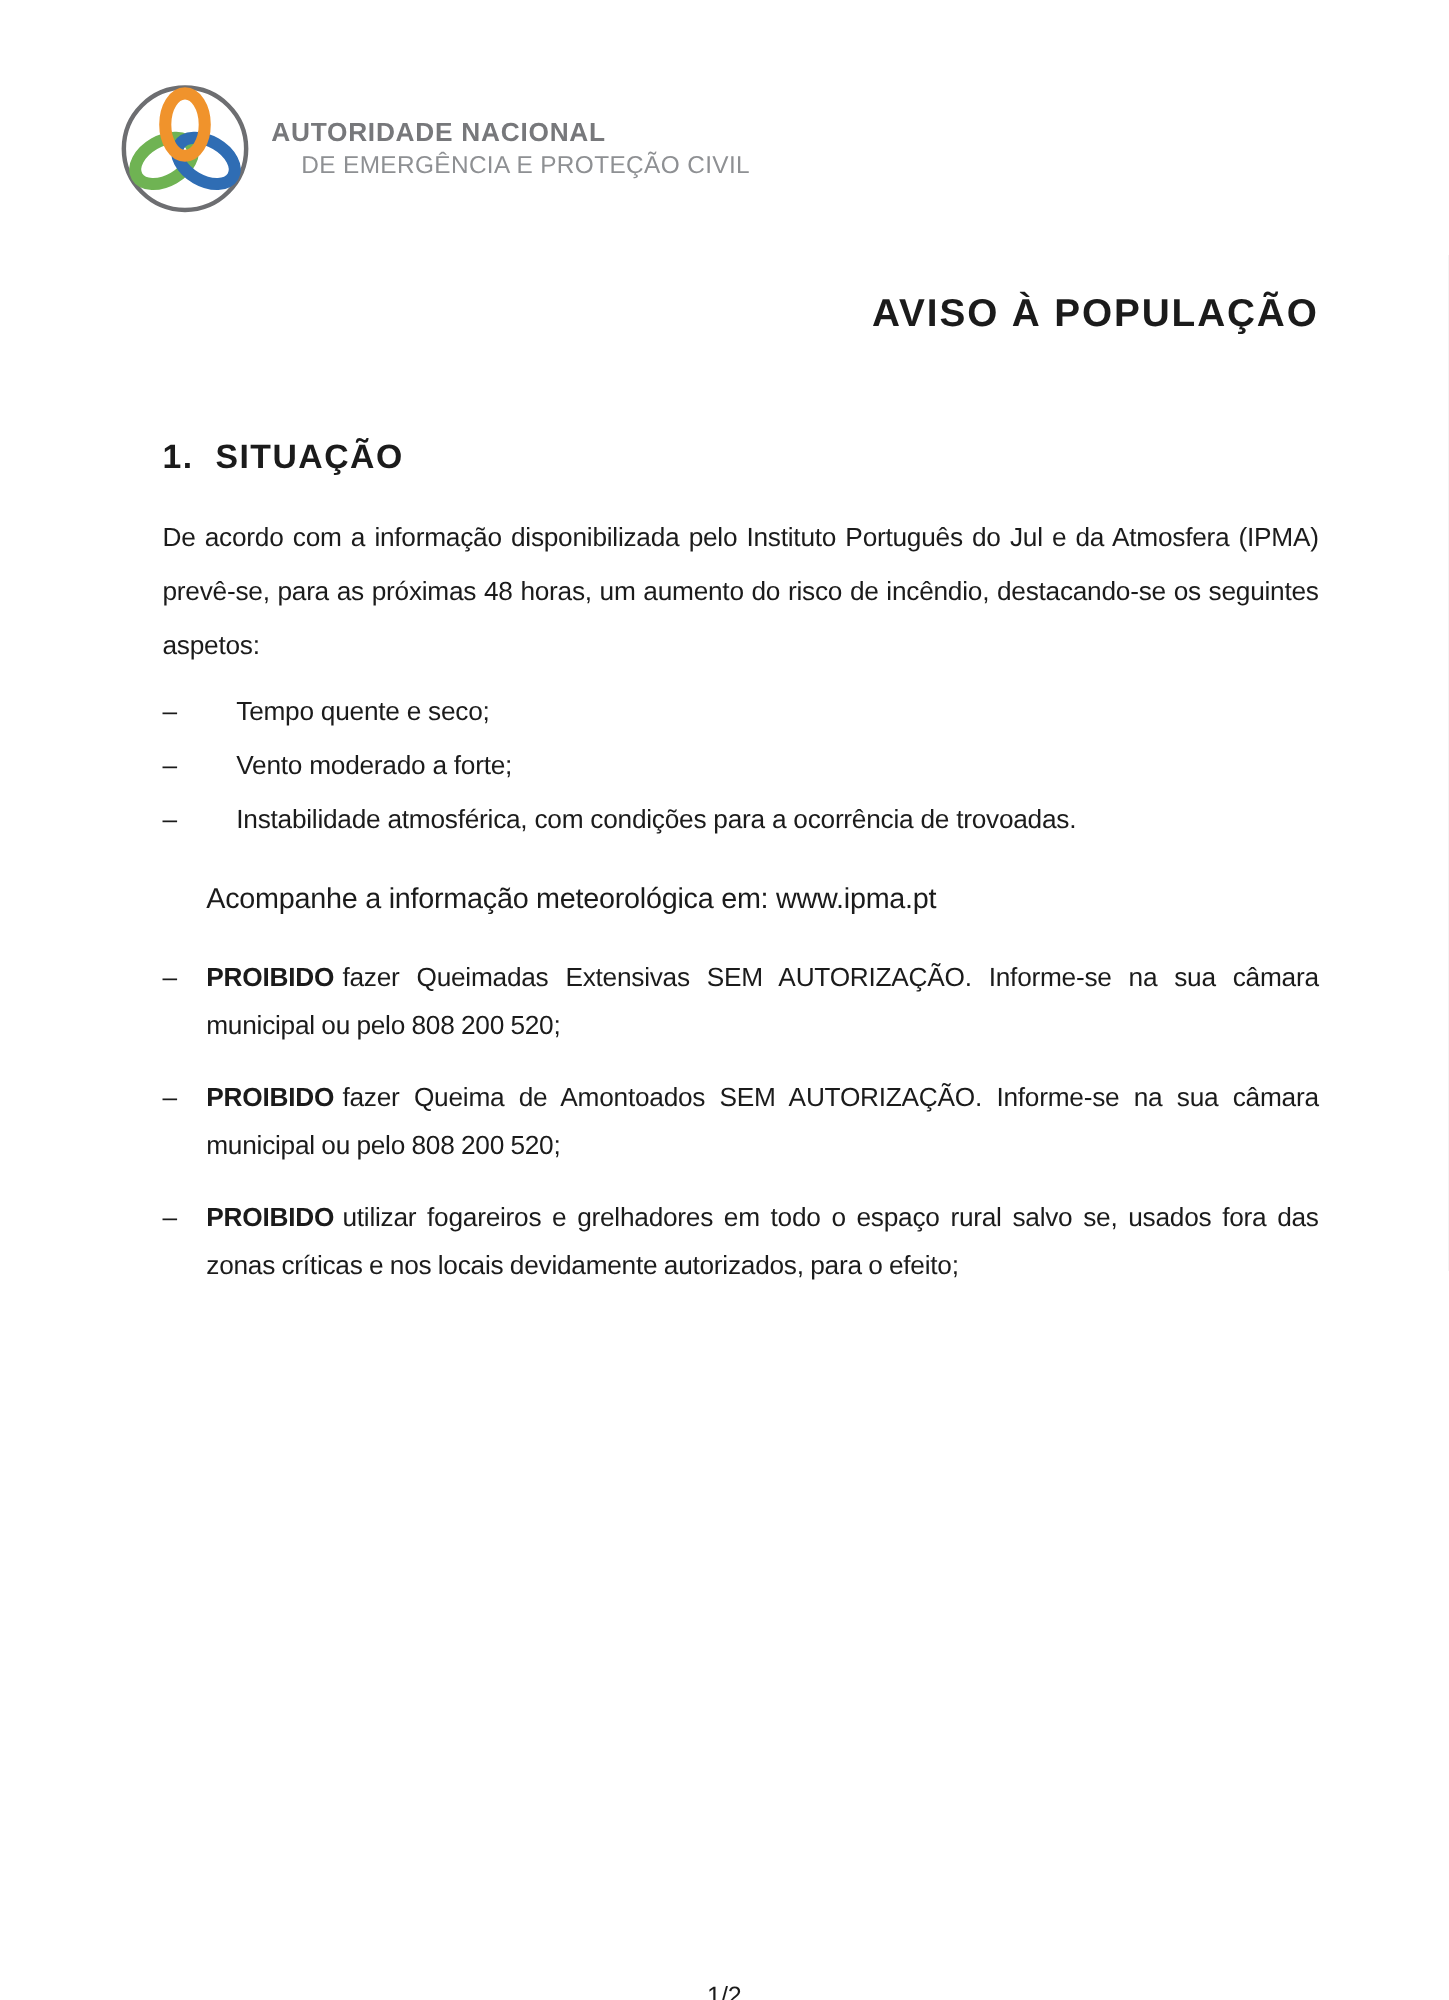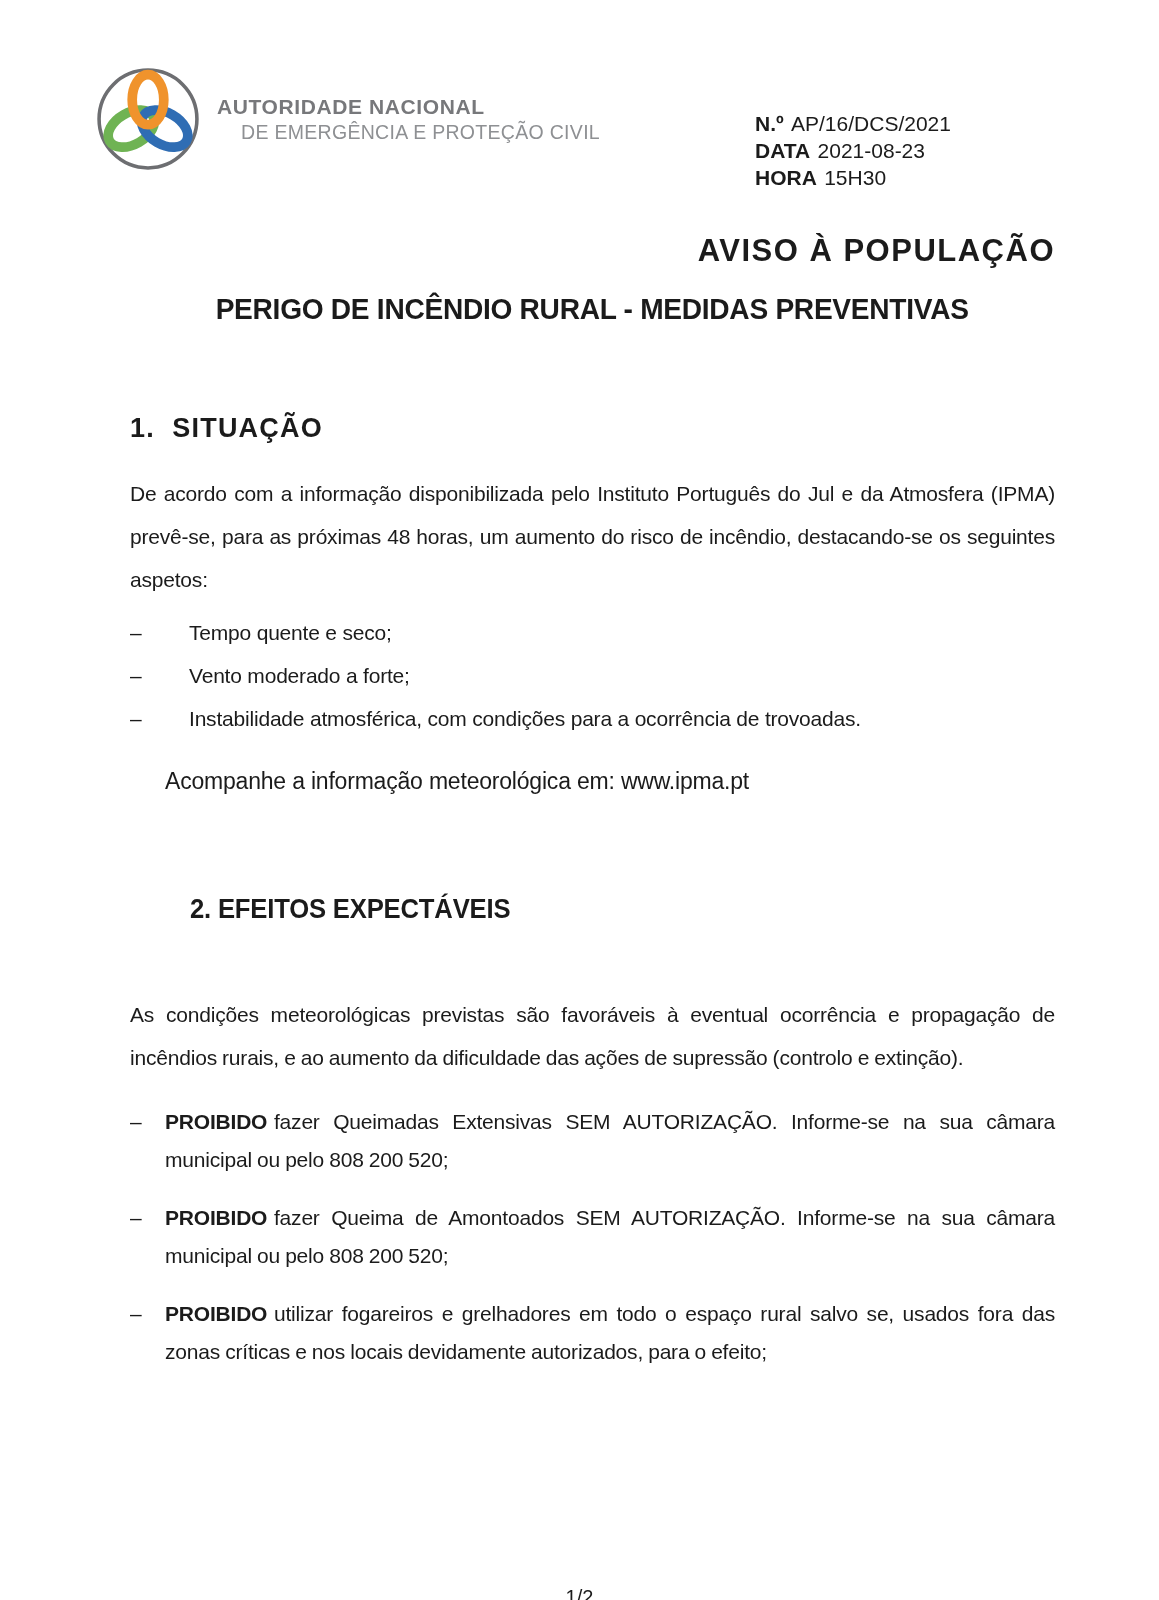--- a/index.html
+++ b/index.html
@@ -65,38 +65,24 @@
           <ellipse cx="52" cy="33" rx="15.5" ry="24.5" stroke="#f0932c"></ellipse>
         </g>
       </svg>
     </div>
     <div class="logo-text">
       <div class="l1">AUTORIDADE NACIONAL</div>
       <div class="l2">DE EMERGÊNCIA E PROTEÇÃO CIVIL</div>
     </div>
   </div>
 
-  <div class="meta">
-    <div>
-      <span class="lbl">N.º</span><span>AP/16/DCS/2021</span>
-    </div>
-    <div>
-      <span class="lbl">DATA</span><span>2021-08-23</span>
-    </div>
-    <div>
-      <span class="lbl">HORA</span><span>15H30</span>
-    </div>
-  </div>
 
   <div class="content">
 
     <div class="doc-title">AVISO À POPULAÇÃO</div>
-    <div class="doc-subtitle">
-      <span>PERIGO DE INCÊNDIO RURAL - MEDIDAS PREVENTIVAS</span>
-    </div>
 
     <section>
       <div class="sec-heading heading-wide">1.  SITUAÇÃO</div>
       <p class="para p1">De acordo com a informação disponibilizada pelo Instituto Português do Jul e da Atmosfera (IPMA) prevê-se, para as próximas 48 horas, um aumento do risco de incêndio, destacando-se os seguintes aspetos:</p>
       <ul class="blist1">
         <li>
           <span class="dash">–</span>
           <span class="btext">Tempo quente e seco;</span>
         </li>
         <li>
@@ -104,26 +90,20 @@
           <span class="btext">Vento moderado a forte;</span>
         </li>
         <li>
           <span class="dash">–</span>
           <span class="btext">Instabilidade atmosférica, com condições para a ocorrência de trovoadas.</span>
         </li>
       </ul>
       <p class="note">Acompanhe a informação meteorológica em: www.ipma.pt</p>
     </section>
 
-    <section>
-      <div class="sec-heading heading-cond h2-sec">
-        <span>2. EFEITOS EXPECTÁVEIS</span>
-      </div>
-      <p class="para p2">As condições meteorológicas previstas são favoráveis à eventual ocorrência e propagação de incêndios rurais, e ao aumento da dificuldade das ações de supressão (controlo e extinção).</p>
-    </section>
 
     <section>
       <ul class="blist3">
         <li>
           <span class="dash">–</span>
           <span class="btext"><b>PROIBIDO</b><span>fazer Queimadas Extensivas SEM AUTORIZAÇÃO. Informe-se na sua câmara municipal ou pelo 808 200 520;</span></span>
         </li>
         <li>
           <span class="dash">–</span>
           <span class="btext"><b>PROIBIDO</b><span>fazer Queima de Amontoados SEM AUTORIZAÇÃO. Informe-se na sua câmara municipal ou pelo 808 200 520;</span></span>

